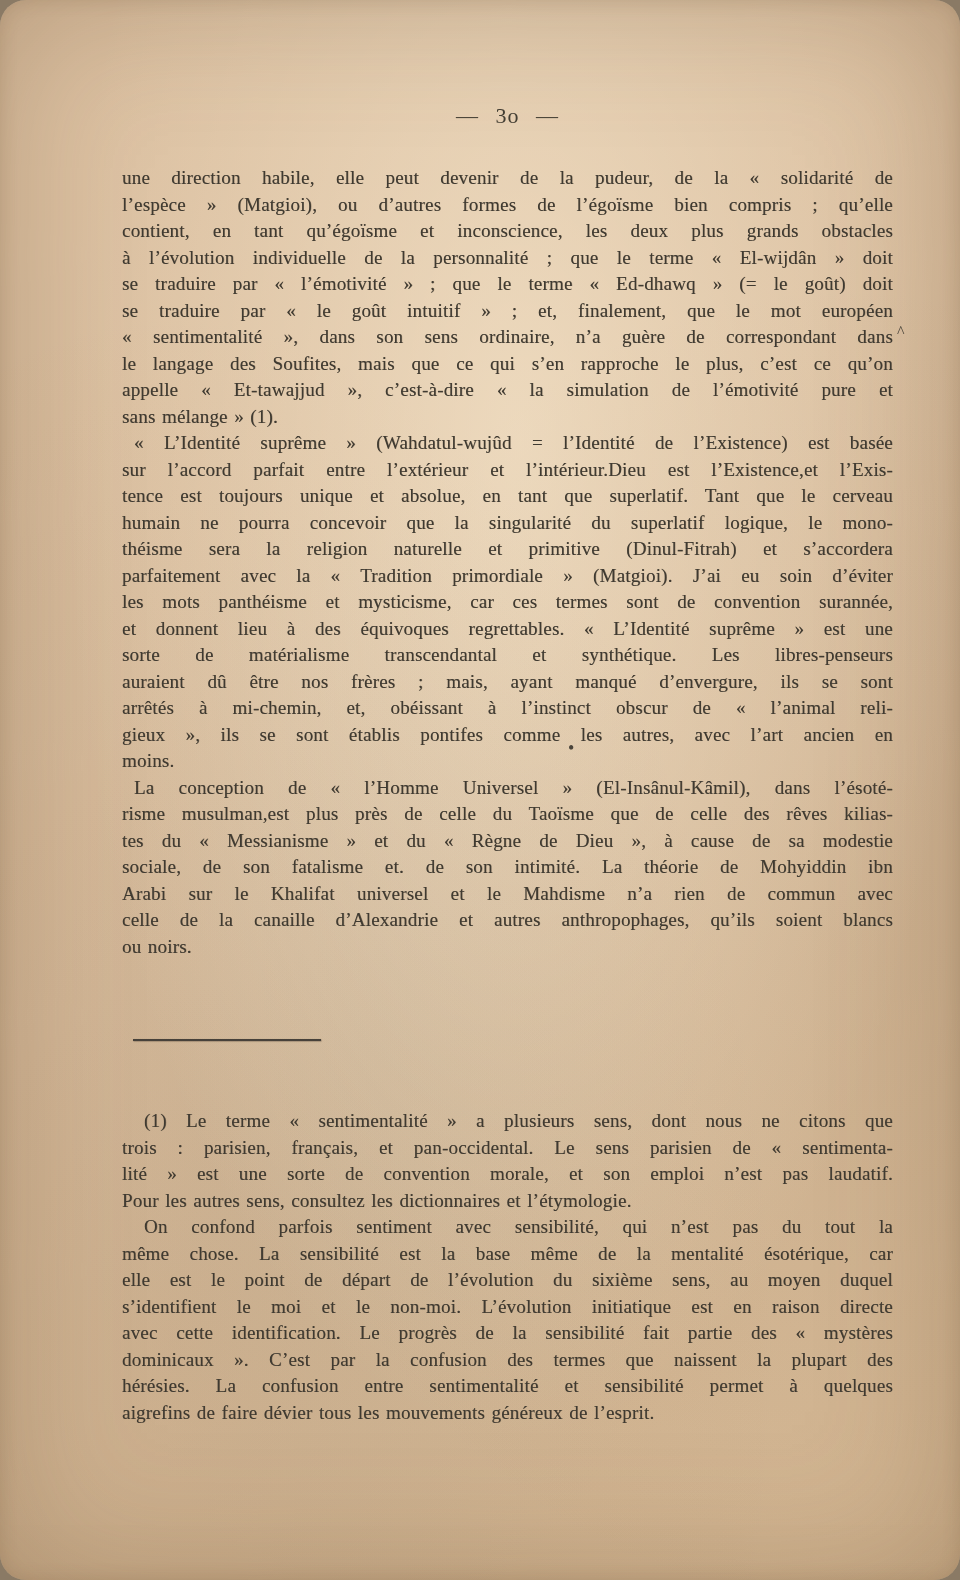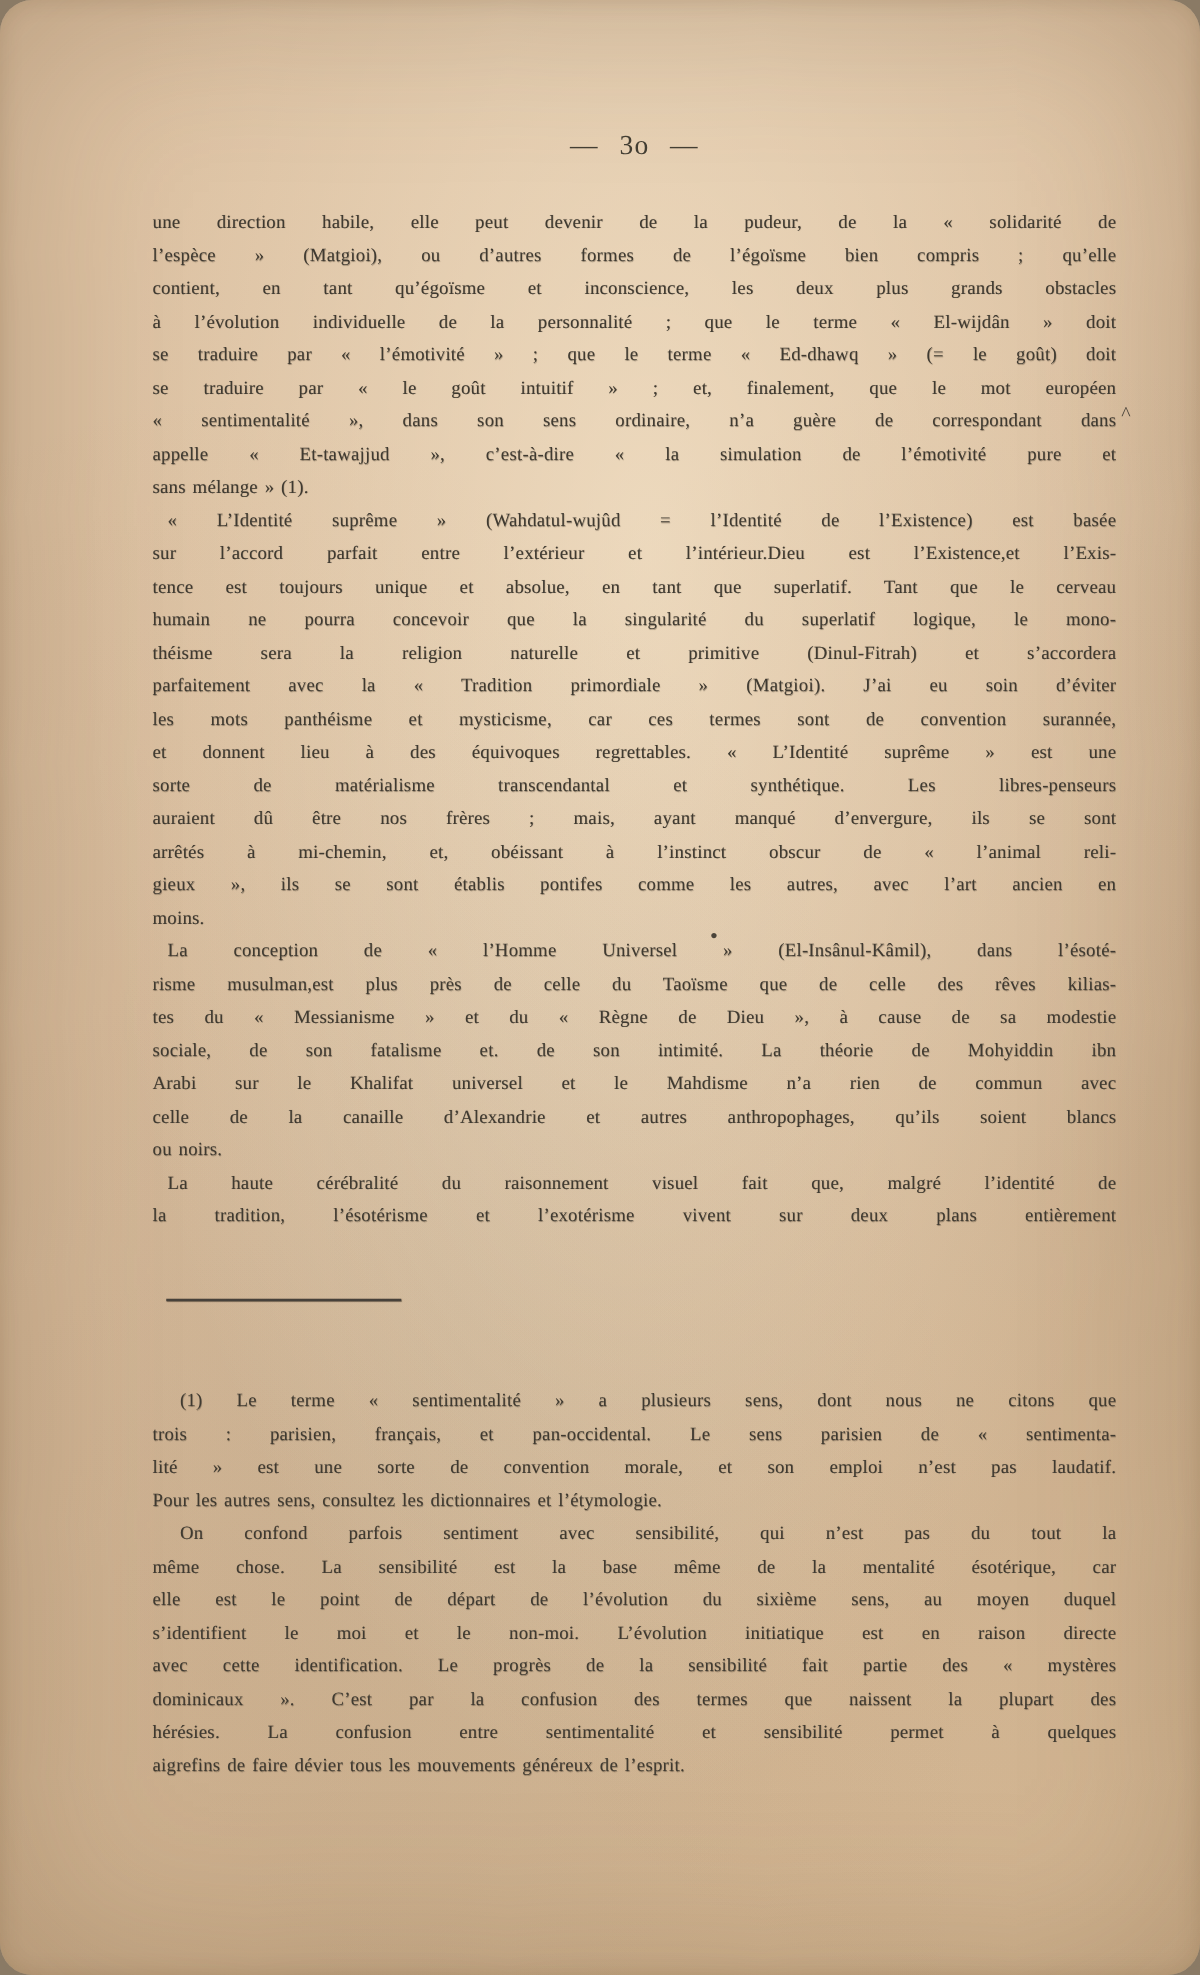--- a/index.html
+++ b/index.html
@@ -31,21 +31,21 @@
     text-align: center;
     font-size: 22px;
     letter-spacing: 1px;
     word-spacing: 10px;
     color: #433e33;
   }
   .text-block {
     position: absolute;
     left: 122px;
     width: 771px;
-    font-size: 15px;
+    font-size: 19px;
     line-height: 26.5px;
     letter-spacing: 0.2px;
     word-spacing: 1.5px;
     text-shadow: 0.4px 0.4px 0.6px rgba(64,54,40,0.45);
   }
   .main-text { top: 165px; }
   .footnote  { top: 1068px; margin-top: 40px; }
   .para { margin: 0; }
   .line {
     height: 26.5px;
@@ -92,20 +92,21 @@
 
   <div class="text-block main-text">
       <div class="para">
         <div class="line">une direction habile, elle peut devenir de la pudeur, de la « solidarité de</div>
         <div class="line">l’espèce » (Matgioi), ou d’autres formes de l’égoïsme bien compris ; qu’elle</div>
         <div class="line">contient, en tant qu’égoïsme et inconscience, les deux plus grands obstacles</div>
         <div class="line">à l’évolution individuelle de la personnalité ; que le terme « El-wijdân » doit</div>
         <div class="line">se traduire par « l’émotivité » ; que le terme « Ed-dhawq » (= le goût) doit</div>
         <div class="line">se traduire par « le goût intuitif » ; et, finalement, que le mot européen</div>
         <div class="line">« sentimentalité », dans son sens ordinaire, n’a guère de correspondant dans</div>
+        <div class="line">le langage des Soufites, mais que ce qui s’en rapproche le plus, c’est ce qu’on</div>
         <div class="line">appelle « Et-tawajjud », c’est-à-dire « la simulation de l’émotivité pure et</div>
         <div class="line last">sans mélange » (1).</div>
       </div>
       <div class="para">
         <div class="line indent">« L’Identité suprême » (Wahdatul-wujûd = l’Identité de l’Existence) est basée</div>
         <div class="line">sur l’accord parfait entre l’extérieur et l’intérieur.Dieu est l’Existence,et l’Exis-</div>
         <div class="line">tence est toujours unique et absolue, en tant que superlatif. Tant que le cerveau</div>
         <div class="line">humain ne pourra concevoir que la singularité du superlatif logique, le mono-</div>
         <div class="line">théisme sera la religion naturelle et primitive (Dinul-Fitrah) et s’accordera</div>
         <div class="line">parfaitement avec la « Tradition primordiale » (Matgioi). J’ai eu soin d’éviter</div>
@@ -118,24 +119,20 @@
         <div class="line last">moins.</div>
       </div>
       <div class="para">
         <div class="line indent">La conception de « l’Homme Universel » (El-Insânul-Kâmil), dans l’ésoté-</div>
         <div class="line">risme musulman,est plus près de celle du Taoïsme que de celle des rêves kilias-</div>
         <div class="line">tes du « Messianisme » et du « Règne de Dieu », à cause de sa modestie</div>
         <div class="line">sociale, de son fatalisme et. de son intimité. La théorie de Mohyiddin ibn</div>
         <div class="line">Arabi sur le Khalifat universel et le Mahdisme n’a rien de commun avec</div>
         <div class="line">celle de la canaille d’Alexandrie et autres anthropophages, qu’ils soient blancs</div>
         <div class="line last">ou noirs.</div>
-      </div>
-      <div class="para">
-        <div class="line indent">La haute cérébralité du raisonnement visuel fait que, malgré l’identité de</div>
-        <div class="line">la tradition, l’ésotérisme et l’exotérisme vivent sur deux plans entièrement</div>
       </div>
     </div>
 
   <span class="margin-mark">^</span>
 
   <span class="stray-dot">•</span>
 
   <div class="footnote-rule"></div>
 
   <div class="text-block footnote">

